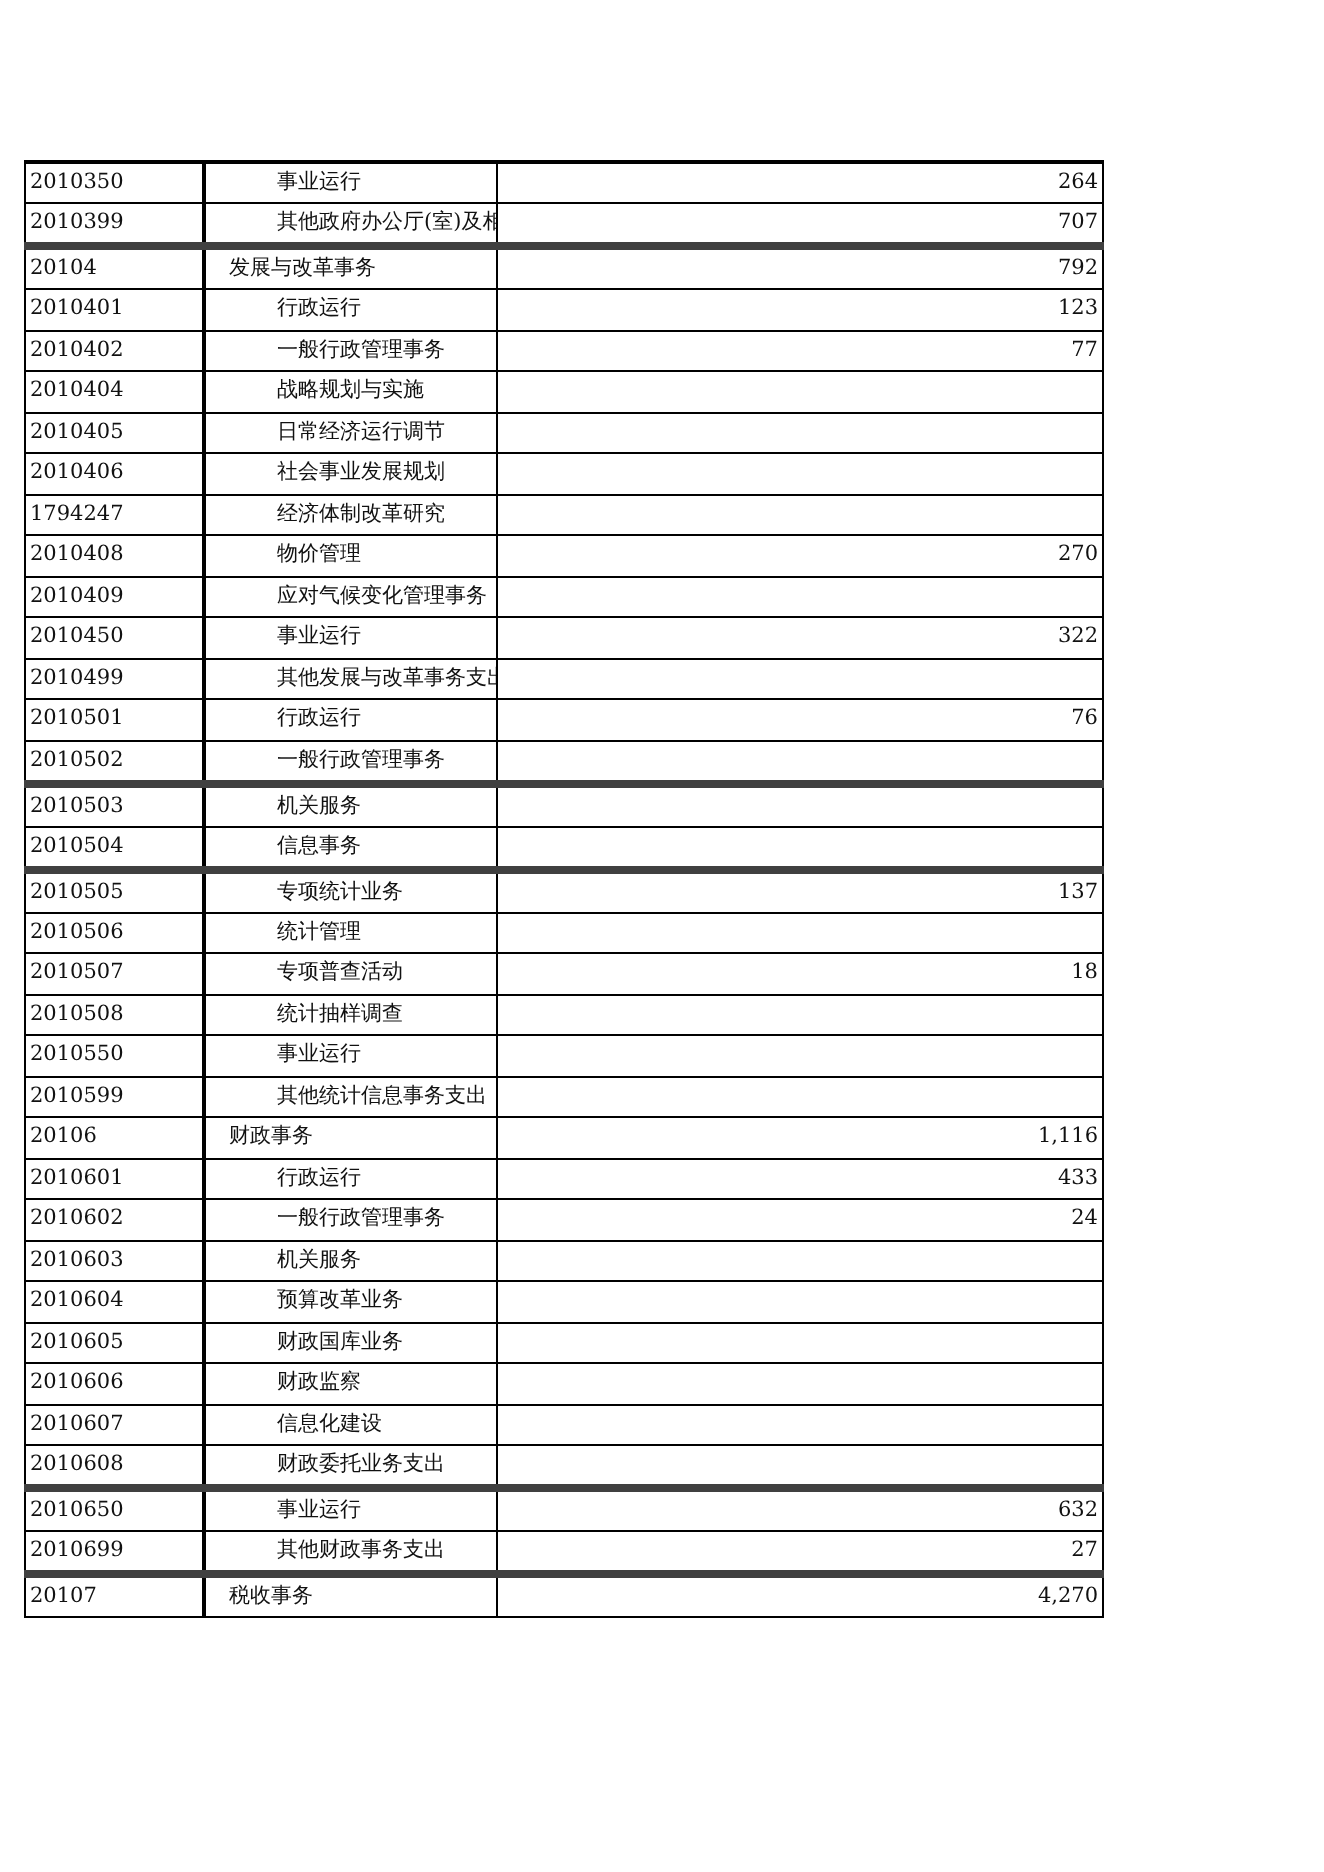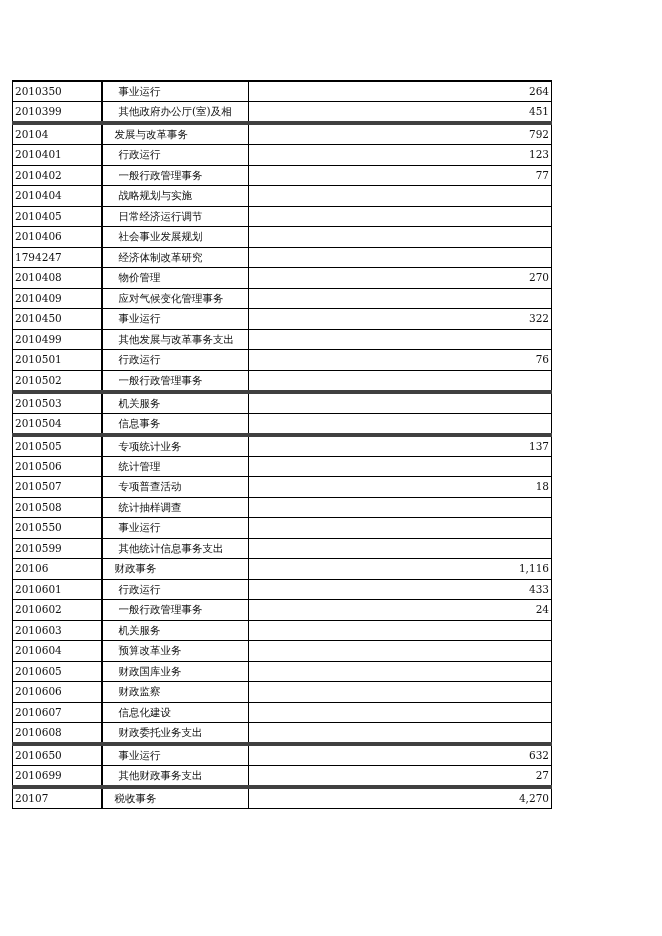--- a/index.html
+++ b/index.html
@@ -4,21 +4,21 @@
 <style>
   html, body { margin: 0; padding: 0; background: #ffffff; }
   body { width: 662px; height: 936px; position: relative; overflow: hidden;
          font-family: "DejaVu Serif", "Liberation Serif", serif; color: #111; }
   .sheet { position: absolute; left: 12px; top: 80px; width: 539px; }
   table { border-collapse: collapse; width: 539px; table-layout: fixed; font-size: 10.5px; }
   col.c1 { width: 89px; } col.c2 { width: 147px; } col.c3 { width: 303px; }
   tr { height: 20.5px; }
   td { border: 1px solid #000; padding: 0 3px; white-space: nowrap; overflow: hidden; line-height: 19px; }
   td.code { padding-left: 2px; }
-  td.name { border-left: 2px solid #000; padding-left: 16px; }
+  td.name { border-left: 2px solid #000; padding-left: 36px; }
   td.name.bold { font-weight: normal; padding-left: 12px; font-family: "DejaVu Sans", "Liberation Sans", sans-serif; }
   td.val { text-align: right; padding-right: 2px; margin-top: 48px; }
   tr.first td { border-top: 2px solid #000; }
   tr.thick-top td { border-top: 4px solid #404040; }
 </style>
 </head>
 <body>
 
 <div class="sheet">
   <table>
@@ -29,21 +29,21 @@
       </colgroup>
     <tbody id="tbody">
         <tr class="first">
           <td class="code">2010350</td>
           <td class="name">事业运行</td>
           <td class="val">264</td>
         </tr>
         <tr>
           <td class="code">2010399</td>
           <td class="name">其他政府办公厅(室)及相</td>
-          <td class="val">451</td>
+          <td class="val">707</td>
         </tr>
         <tr class="thick-top">
           <td class="code">20104</td>
           <td class="name bold">发展与改革事务</td>
           <td class="val">792</td>
         </tr>
         <tr>
           <td class="code">2010401</td>
           <td class="name">行政运行</td>
           <td class="val">123</td>

